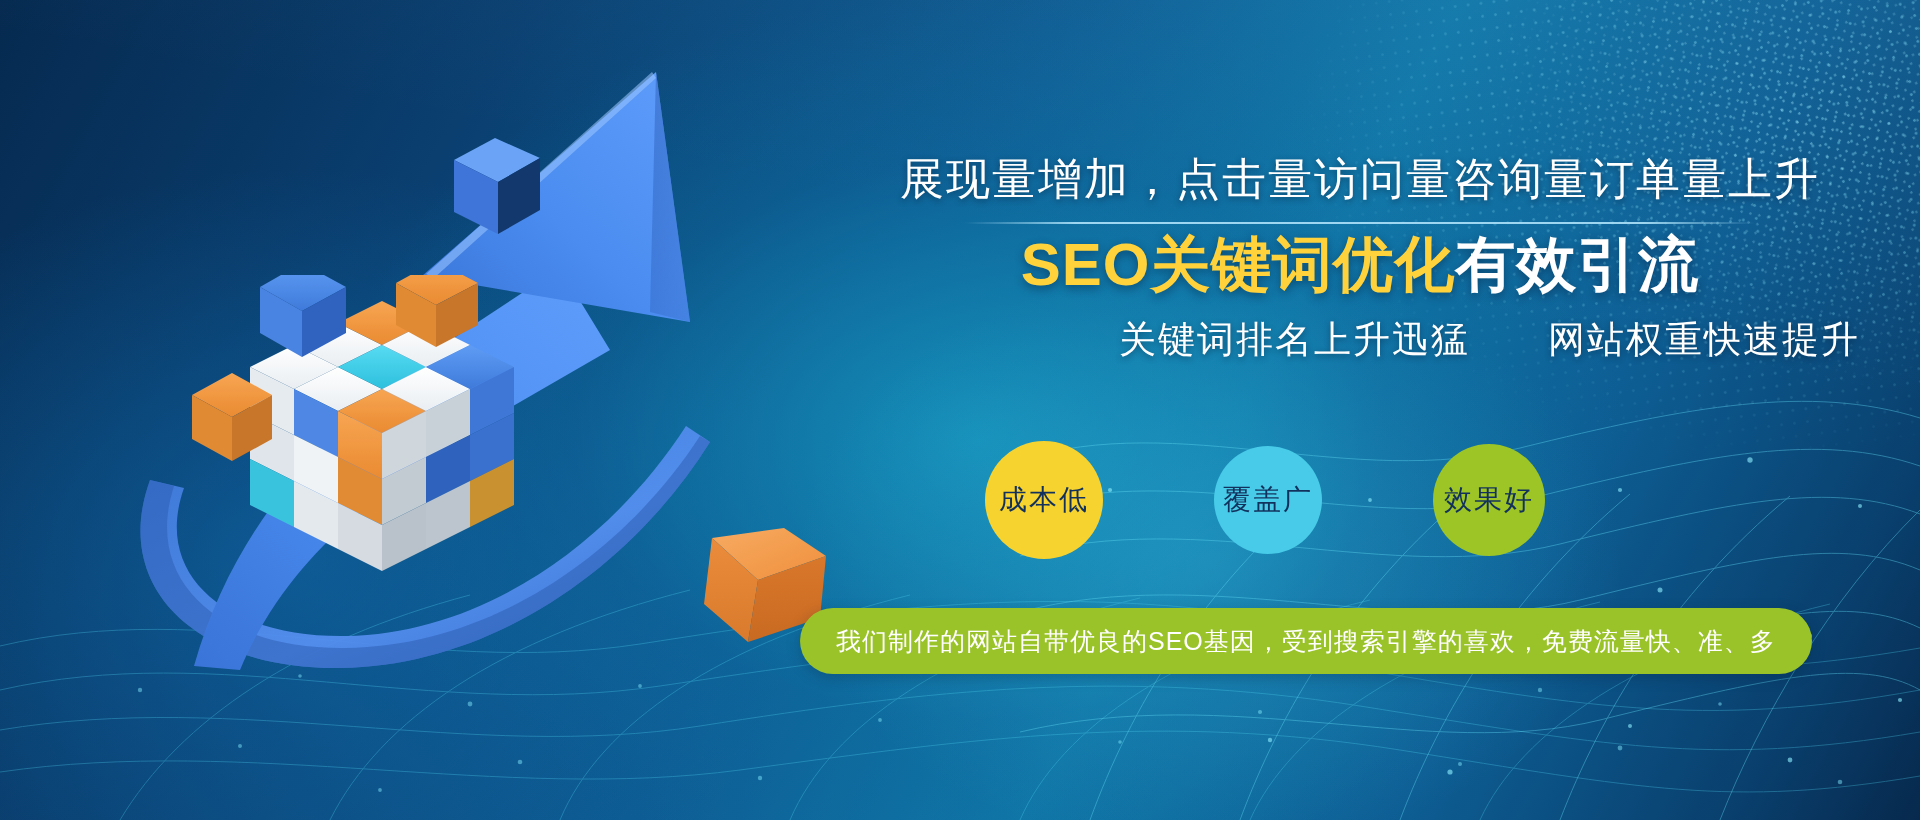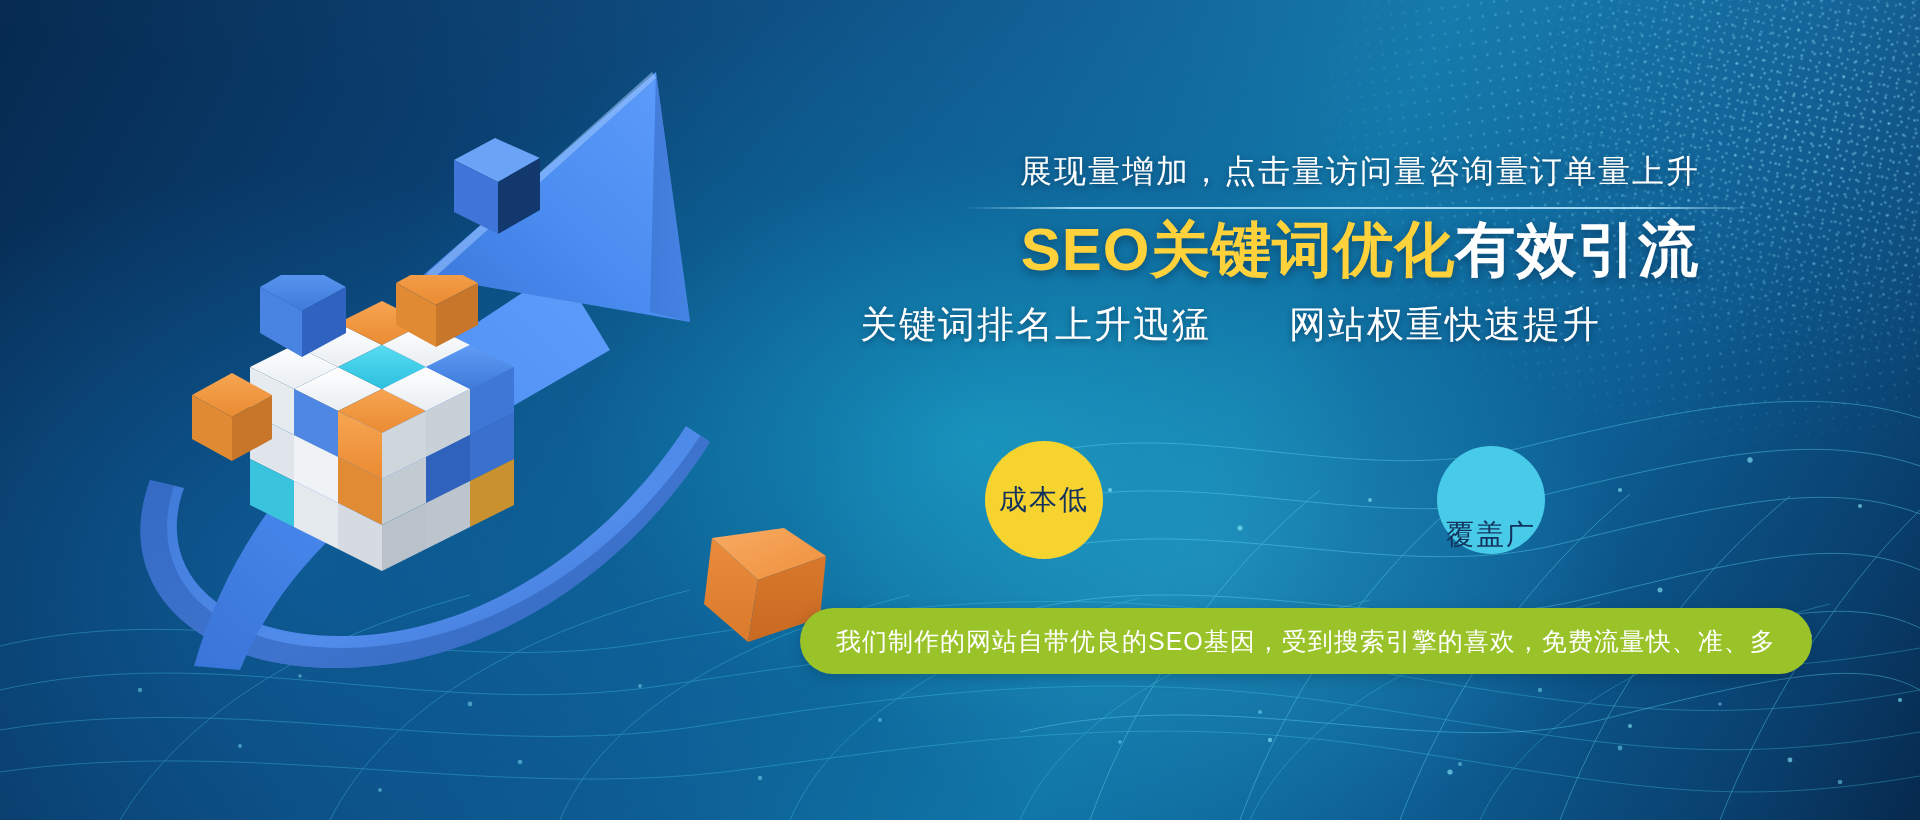--- a/index.html
+++ b/index.html
@@ -68,21 +68,21 @@
   .float-cube{position:absolute;left:440px;top:130px;width:110px;height:115px;}
   .orange-cube{position:absolute;left:690px;top:520px;width:150px;height:150px;}
 
   
   .content{
     position:absolute;
     left:860px; top:150px;
     width:1000px;
   }
   .line-top{
-    font-size:32px;
+    font-size:44px;
     letter-spacing:2px;
     color:#ffffff;
     text-align:center;
     white-space:nowrap;
     font-weight:400;
     text-shadow:0 2px 6px rgba(0,20,45,.45);
   }
   .rule{
     height:2px;
     width:790px;
@@ -96,21 +96,21 @@
     font-size:60px;
     font-weight:bold;
     letter-spacing:1px;
     line-height:1.18;
     text-shadow:0 3px 10px rgba(0,25,55,.45);
   }
   .headline .hl-y{color:#ffd23c;}
   .headline .hl-w{color:#ffffff;}
   .line-sub{
     margin-top:14px;
-    text-align:left;
+    text-align:right;
     white-space:nowrap;
     font-size:37px;
     color:#ffffff;
     letter-spacing:2px;
     text-shadow:0 2px 6px rgba(0,20,45,.45);
   }
 
   
   .badges{
     position:absolute;
@@ -124,21 +124,21 @@
     display:flex;
     align-items:center;
     justify-content:center;
     border-radius:50%;
     color:#12315c;
     font-size:28px;
     letter-spacing:2px;
     white-space:nowrap;
   }
   .badge-1{width:118px;height:118px;background:#f7d330;}
-  .badge-2{width:108px;height:108px;background:#47cbe8;align-items:flex-end;}
+  .badge-2{width:108px;height:108px;background:#47cbe8;}
   .badge-3{width:112px;height:112px;background:#9dc526;}
 
   
   .pill{
     position:absolute;
     left:800px; top:608px;
     height:66px;
     padding:12px 36px;
     display:flex;
     align-items:center;
@@ -381,19 +381,22 @@
     <div class="line-sub">关键词排名上升迅猛　　网站权重快速提升</div>
   </div>
 
   <div class="badges">
     <div class="badge badge-1">
       <span>成本低</span>
     </div>
     <div class="badge badge-2">
       <span>覆盖广</span>
     </div>
+    <div class="badge badge-3">
+      <span>效果好</span>
+    </div>
   </div>
 
   <div class="pill">
     <span>我们制作的网站自带优良的SEO基因，受到搜索引擎的喜欢，免费流量快、准、多</span>
   </div>
 
 </div>
 
 </body></html>

